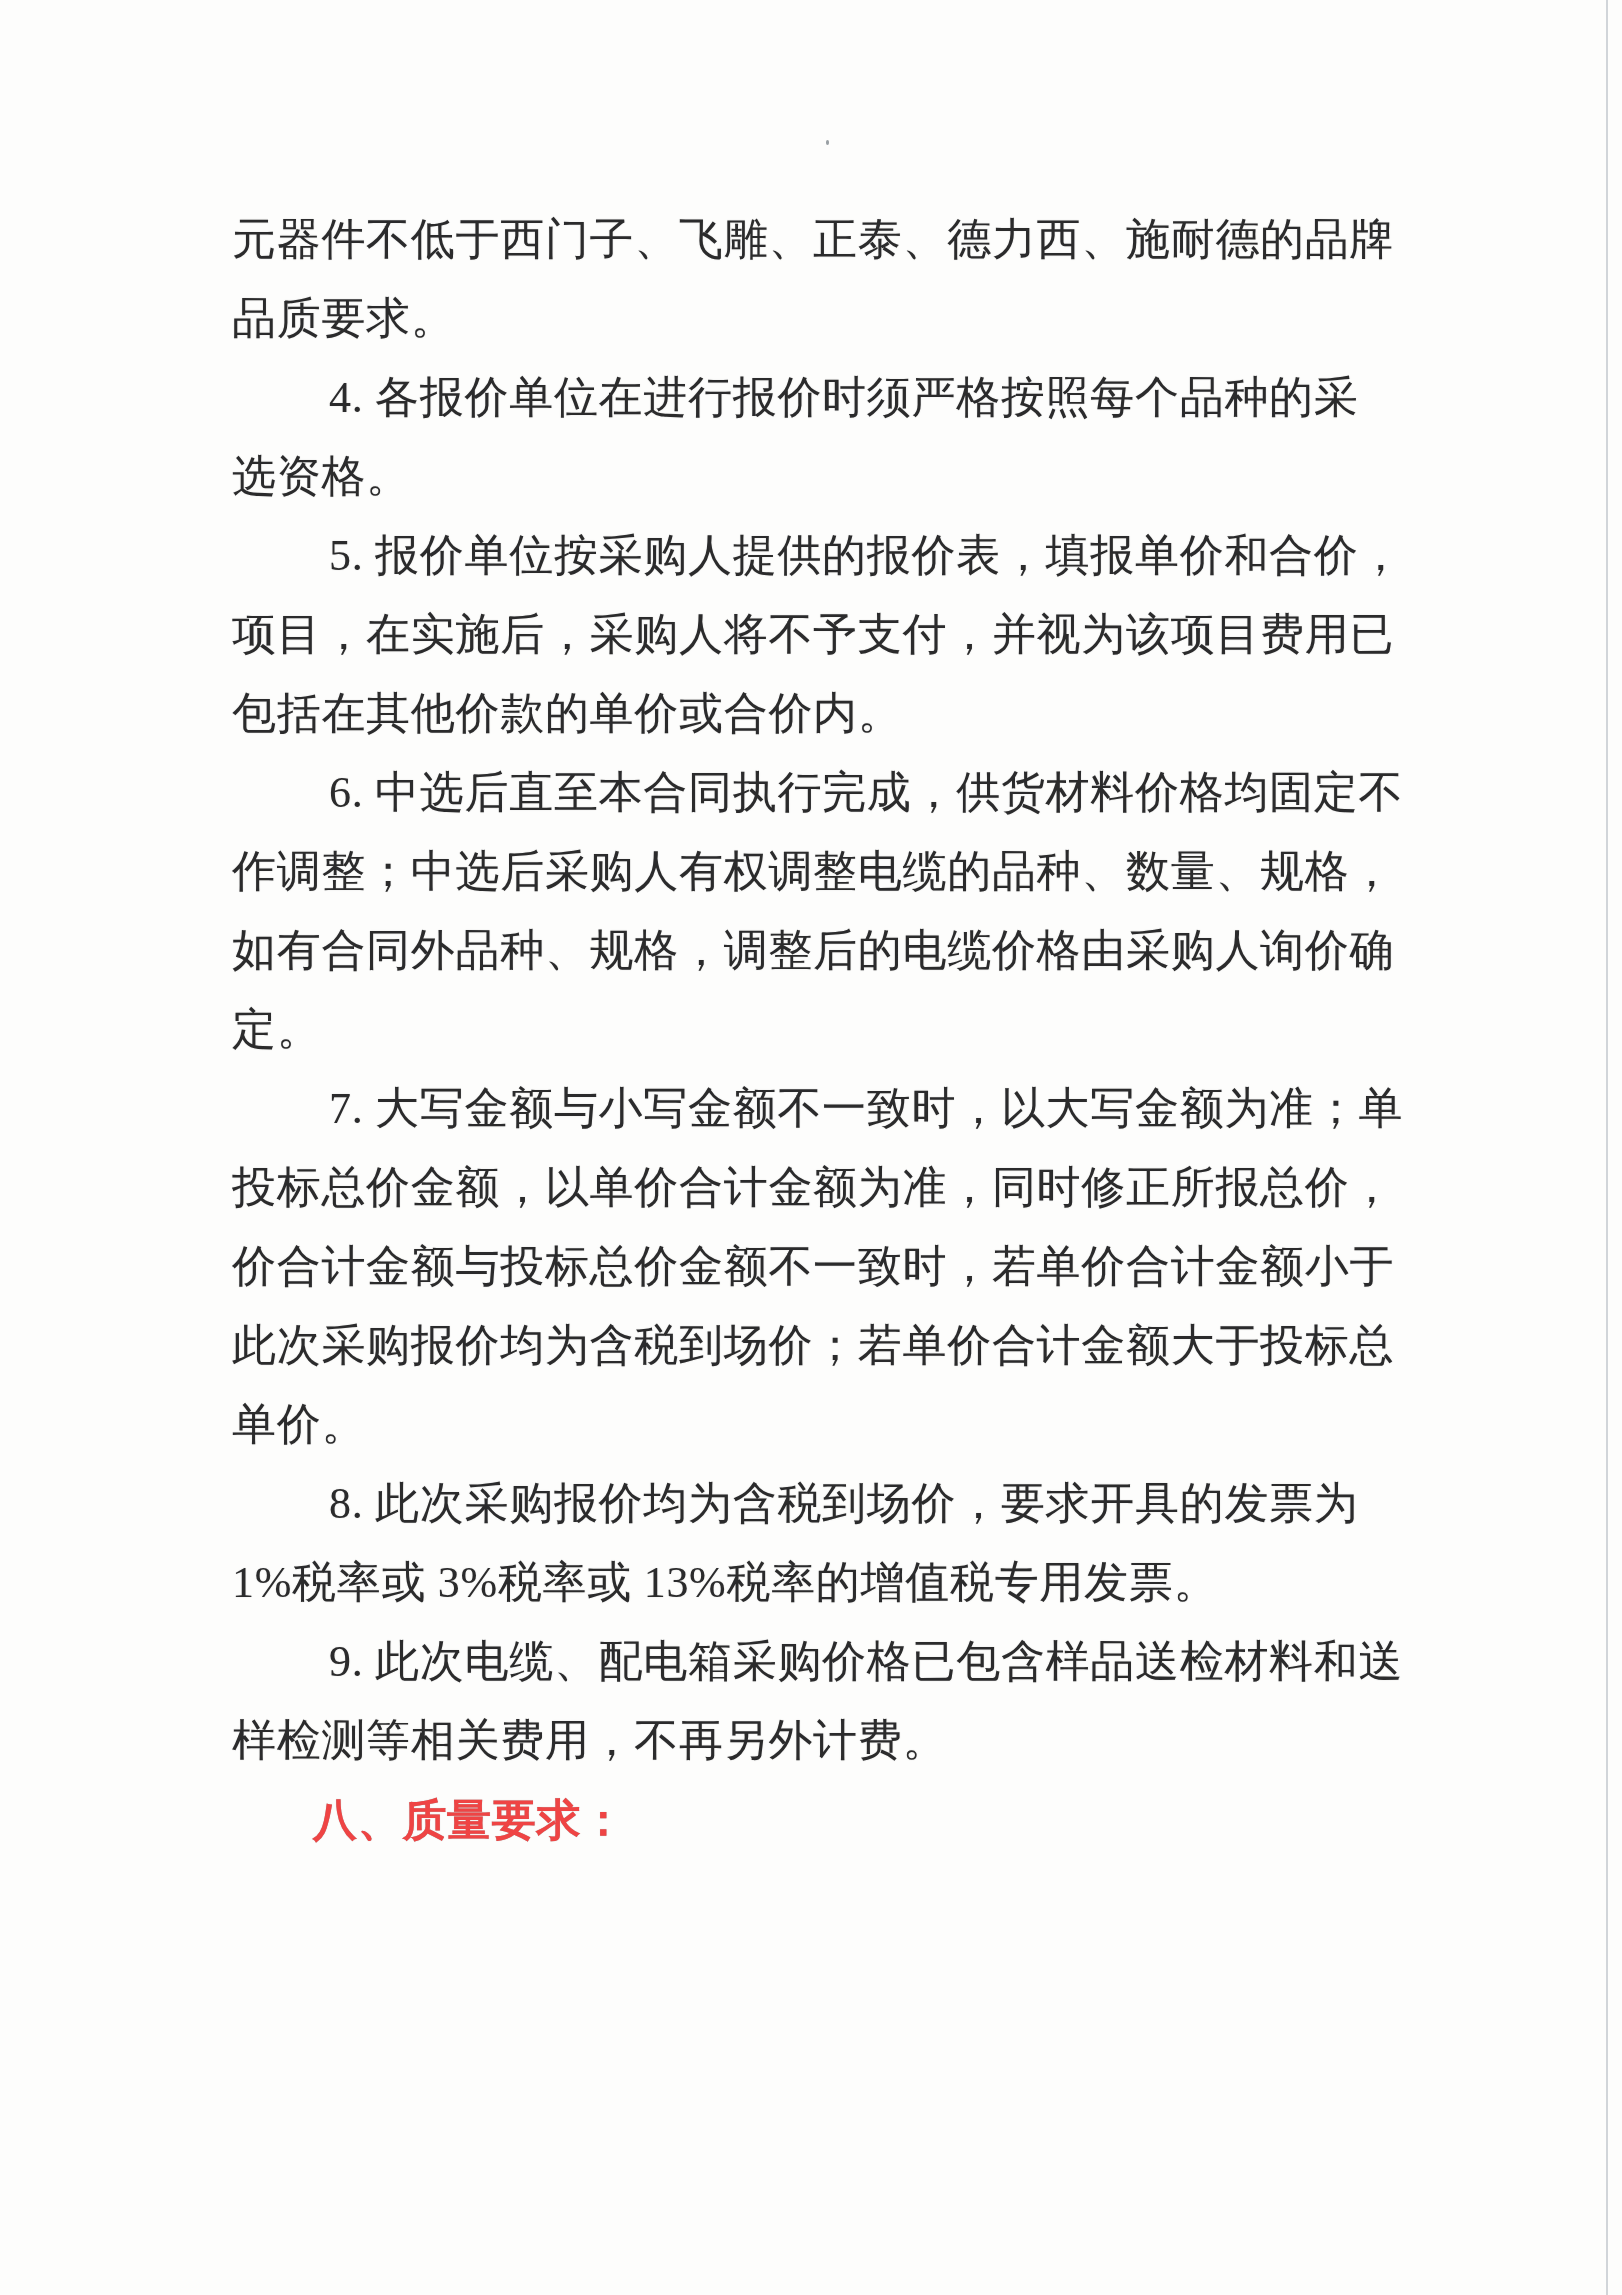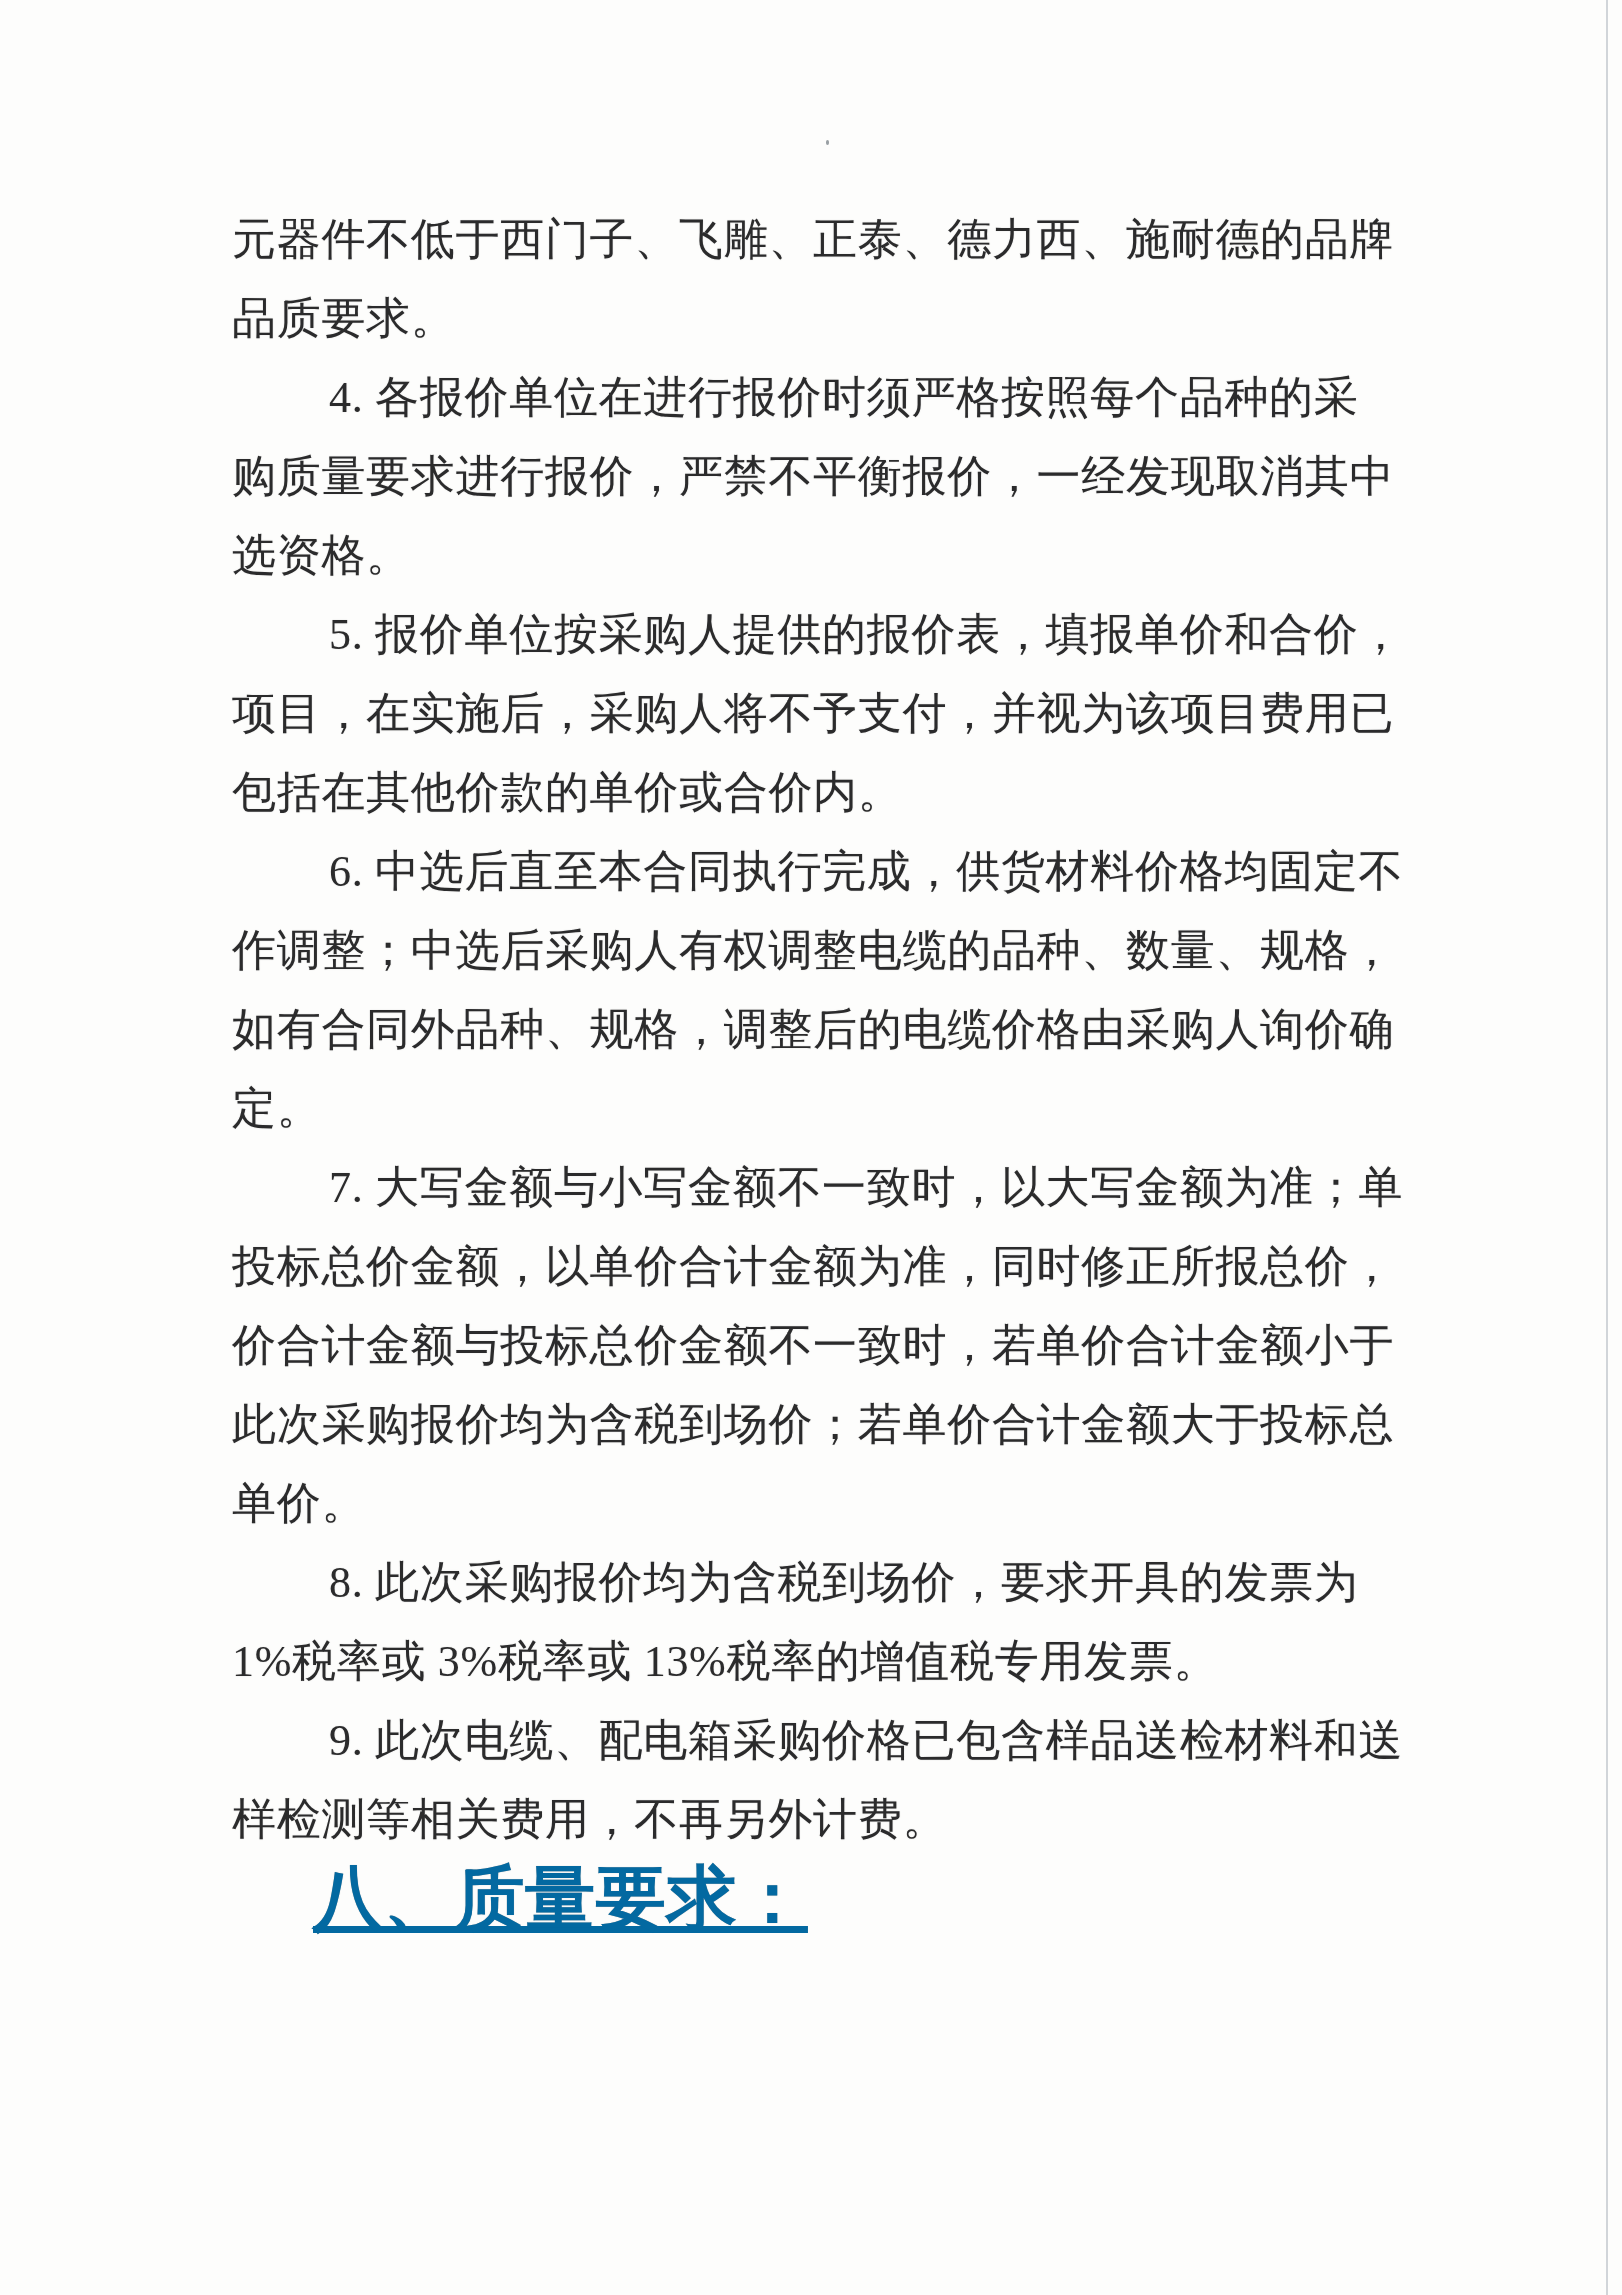--- a/index.html
+++ b/index.html
@@ -35,25 +35,24 @@
     letter-spacing: 0.7px;
     white-space: nowrap;
     text-shadow: 0 0 1.3px rgba(50,50,50,0.22);
   }
   .line.indent {
     text-indent: 97px;
   }
   .line.heading {
     font-family: "Liberation Sans", "DejaVu Sans", sans-serif;
     font-weight: bold;
-    font-size: 70px;
+    font-size: 44px;
     text-indent: 81px;
-    color: #0369a1;
+    color: #ef4444;
     text-shadow: 0 0 0.7px rgba(30,30,30,0.45);
-    text-decoration: underline;
   }
   .scan-line {
     position: absolute;
     top: 0;
     left: 1606px;
     width: 2px;
     height: 2295px;
     background: #c9ced2;
     opacity: 0.85;
   }
@@ -68,21 +67,20 @@
   }
 </style>
 </head>
 <body>
 
 <div class="page">
   <div class="text-block" id="text-block">
       <div class="line">元器件不低于西门子、飞雕、正泰、德力西、施耐德的品牌</div>
       <div class="line">品质要求。</div>
       <div class="line indent">4. 各报价单位在进行报价时须严格按照每个品种的采</div>
-      <div class="line">购质量要求进行报价，严禁不平衡报价，一经发现取消其中</div>
       <div class="line">选资格。</div>
       <div class="line indent">5. 报价单位按采购人提供的报价表，填报单价和合价，</div>
       <div class="line">项目，在实施后，采购人将不予支付，并视为该项目费用已</div>
       <div class="line">包括在其他价款的单价或合价内。</div>
       <div class="line indent">6. 中选后直至本合同执行完成，供货材料价格均固定不</div>
       <div class="line">作调整；中选后采购人有权调整电缆的品种、数量、规格，</div>
       <div class="line">如有合同外品种、规格，调整后的电缆价格由采购人询价确</div>
       <div class="line">定。</div>
       <div class="line indent">7. 大写金额与小写金额不一致时，以大写金额为准；单</div>
       <div class="line">投标总价金额，以单价合计金额为准，同时修正所报总价，</div>

